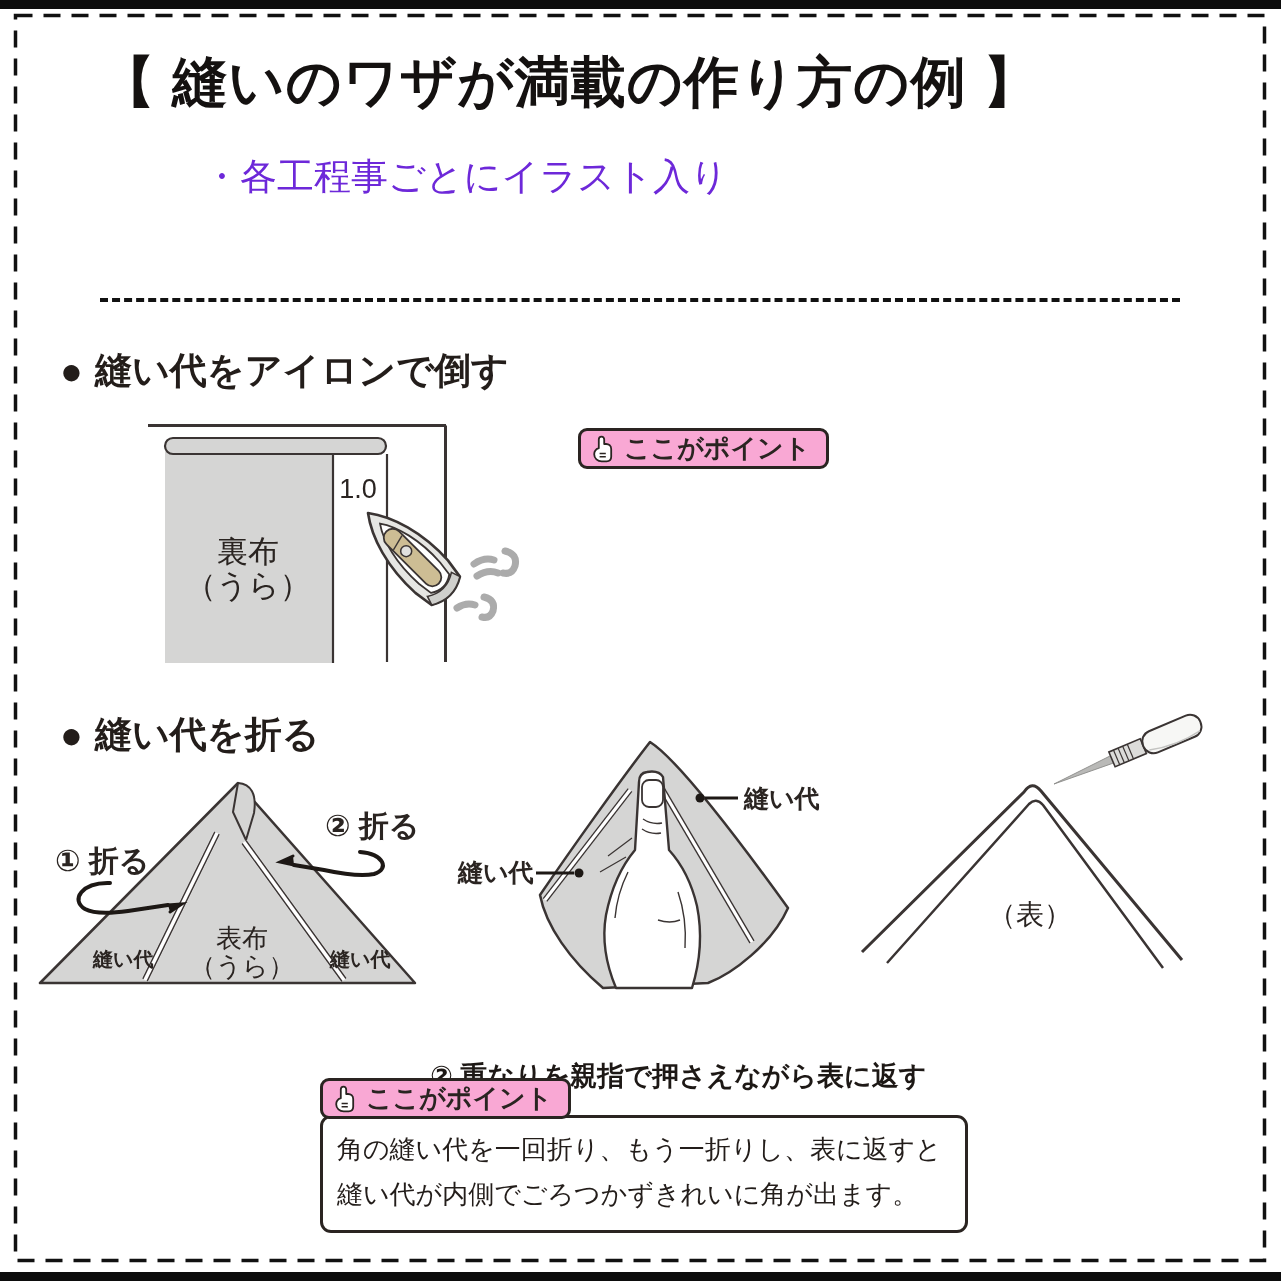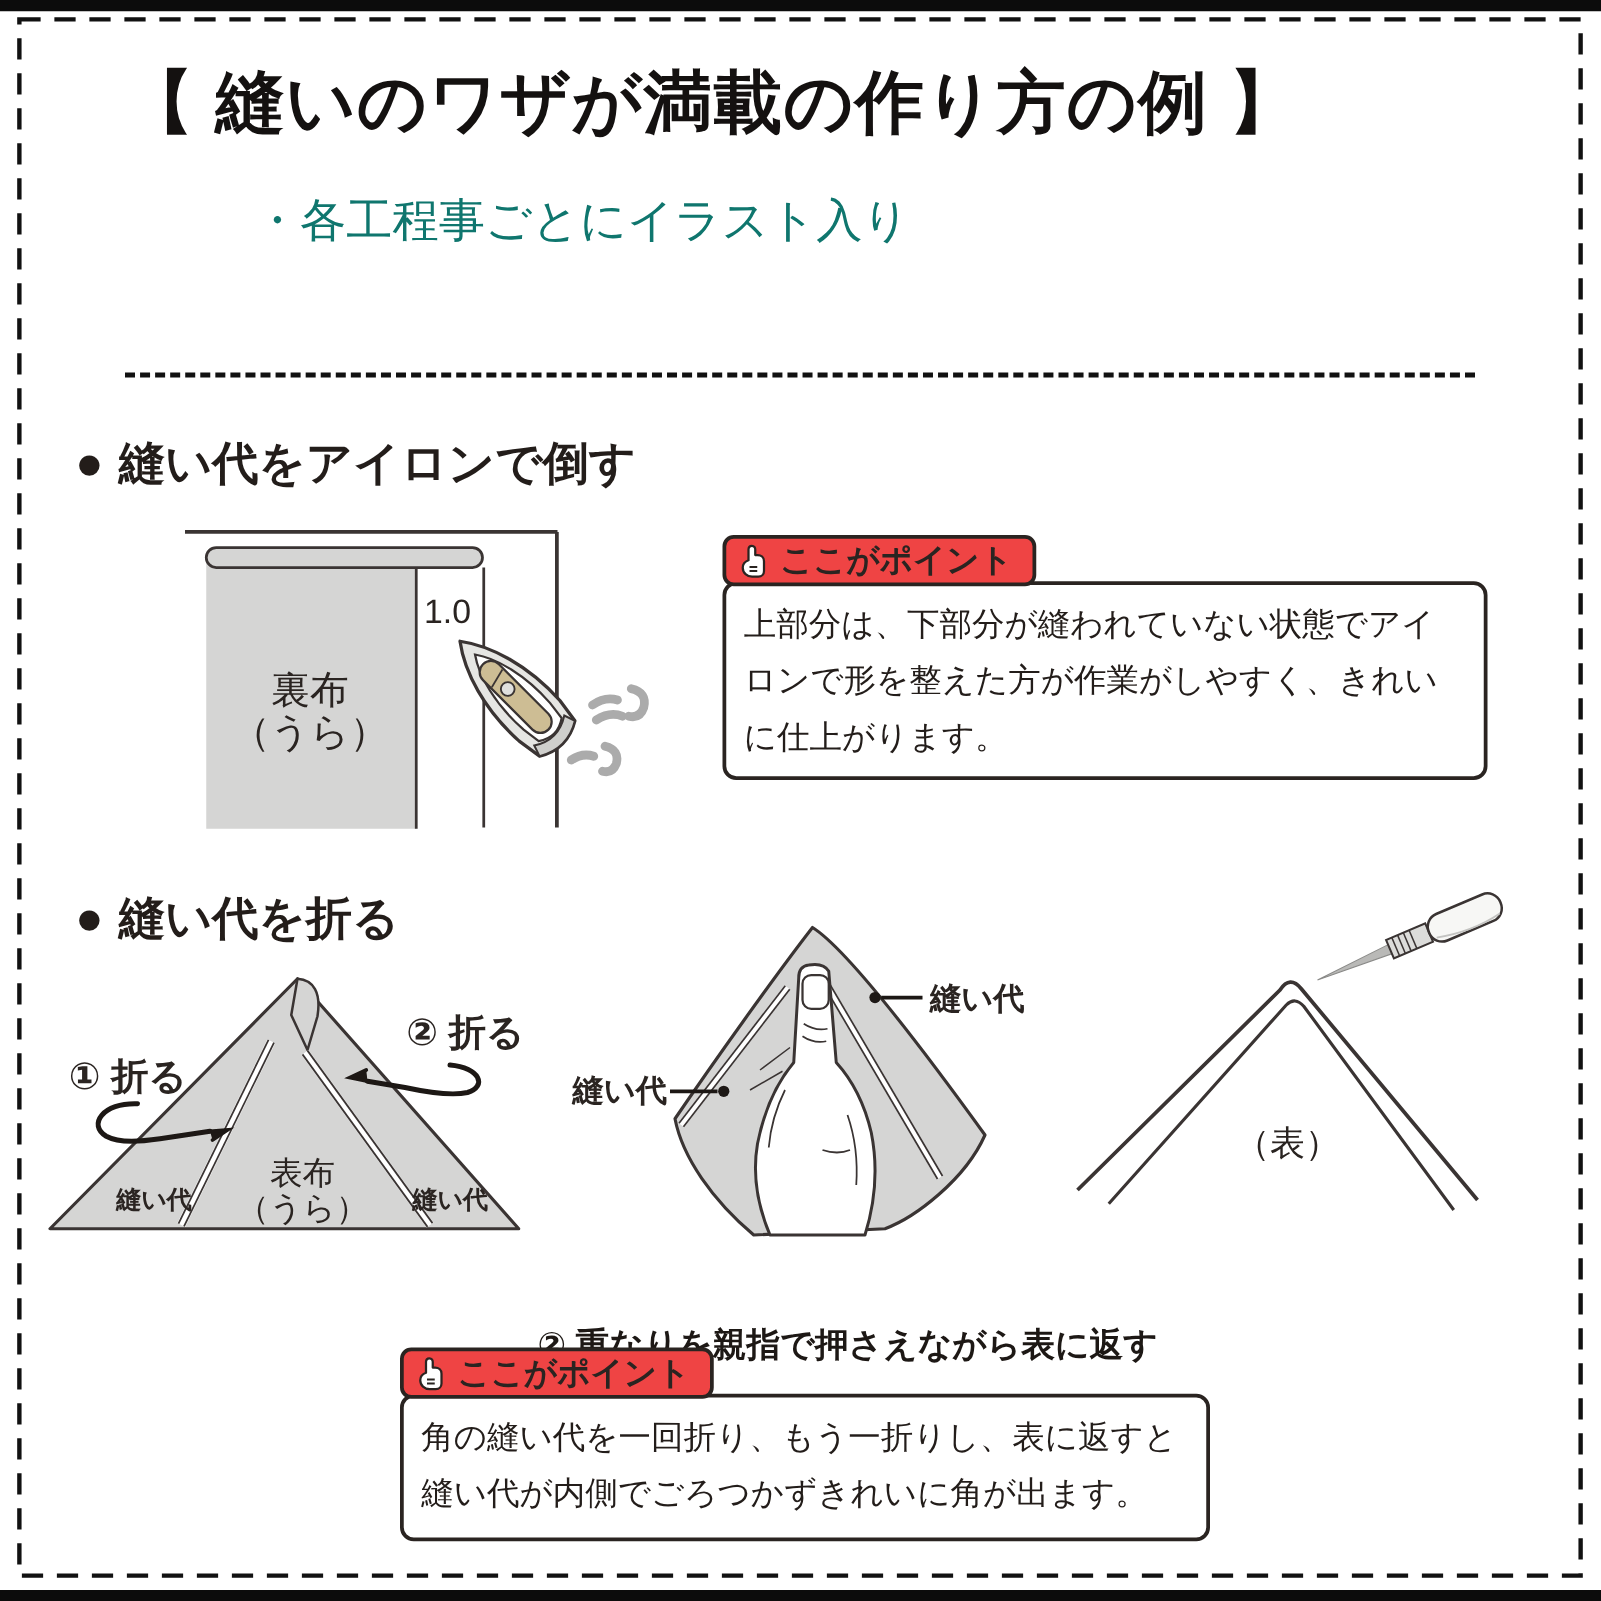--- a/index.html
+++ b/index.html
@@ -8,32 +8,32 @@
     font-family:"Liberation Sans","DejaVu Sans",sans-serif;
     color:#2a2421; overflow:hidden;
   }
   .edge-bar{position:absolute;left:0;width:1281px;height:9px;background:#0c0c0c;}
   #edge-top{top:0;} #edge-bottom{top:1272px;}
   #dashed-frame{position:absolute;left:0;top:0;width:1281px;height:1281px;pointer-events:none;}
   #page-title{
     position:absolute;left:0;top:46px;width:1139px;text-align:center;
     font-size:55px;font-weight:700;letter-spacing:1px;color:#141110;white-space:nowrap;
   }
-  .feature-item{position:absolute;left:203px;font-size:37px;font-weight:500;color:#0f766e;white-space:nowrap;}
+  .feature-item{position:absolute;left:203px;font-size:37px;font-weight:500;color:#6d28d9;white-space:nowrap;}
   #feature-1{top:152px;} #feature-2{top:218px;}
   #section-divider{position:absolute;left:100px;top:298px;width:1080px;border-top:4px dashed #111;}
   .section-heading{position:absolute;display:flex;align-items:center;gap:12px;font-size:37px;font-weight:700;color:#231d1a;white-space:nowrap;}
   #heading-press{left:60px;top:346px;} #heading-fold{left:60px;top:710px;}
   .section-bullet{font-size:38px;line-height:1;}
   .pbox{position:absolute;}
   #pbox-press{left:578px;top:428px;width:612px;}
   #pbox-fold{left:320px;top:1078px;width:648px;}
   .pbox-tab{
     position:relative;z-index:2;display:inline-flex;align-items:center;gap:9px;
-    height:41px;box-sizing:border-box;padding:2px 16px 2px 10px;background:#ef4444;
+    height:41px;box-sizing:border-box;padding:2px 16px 2px 10px;background:#f9a8d4;
     border:3px solid #2a2421;border-radius:9px;font-size:26px;font-weight:700;white-space:nowrap;
   }
   .pbox-body{
     position:relative;z-index:1;margin-top:-4px;box-sizing:border-box;background:#fff;
     border:3px solid #2a2421;border-radius:11px;padding:9px 14px;
     font-size:26px;line-height:45px;font-weight:500;color:#231d1a;
     overflow-wrap:anywhere;word-break:break-all;
   }
   #pbox-press .pbox-body{width:612px;min-height:152px;}
   #pbox-fold .pbox-body{width:648px;min-height:118px;}
@@ -96,21 +96,20 @@
   </svg>
 
   <div class="pbox" id="pbox-press">
     <div class="pbox-tab">
       <svg width="24" height="28" viewBox="0 0 24 28">
         <path d="M10.5 1.6 c-1.9 0 -2.7 1.4 -2.7 3 l0 8.6 c-2.8 1 -4.6 3 -4.6 6 c0 4.2 3.4 7.1 7.5 7.1 l4.9 0 c2.8 0 4.6 -1.9 4.6 -4.5 l0 -7.9 c0 -3.1 -2.4 -4.9 -5.1 -4.9 l-1.9 0 l0 -4.4 c0 -1.6 -0.8 -3 -2.7 -3 z" fill="#fff" stroke="#2a2421" stroke-width="1.8" stroke-linejoin="round"></path>
         <path d="M8.6 18.6 h6.2 M8.6 21.8 h6.2" stroke="#2a2421" stroke-width="1.5"></path>
       </svg>
       <span>ここがポイント</span>
     </div>
-    <div class="pbox-body">上部分は、下部分が縫われていない状態でアイロンで形を整えた方が作業がしやすく、きれいに仕上がります。</div>
   </div>
 
   <div class="section-heading" id="heading-fold">
     <span class="section-bullet">●</span>
     <span>縫い代を折る</span>
   </div>
 
   <svg class="illus" style="left:30px;top:770px;" width="420" height="232" viewBox="0 0 420 232">
     <path d="M208,13 L10,213 L385,213 Z" fill="#d5d5d4" stroke="#3a3433" stroke-width="2.5" stroke-linejoin="round"></path>
     <path d="M208,13 C221,14 227,24 224,43 L216,70 L203,42 Z" fill="#d5d5d4" stroke="#3a3433" stroke-width="2" stroke-linejoin="round"></path>

